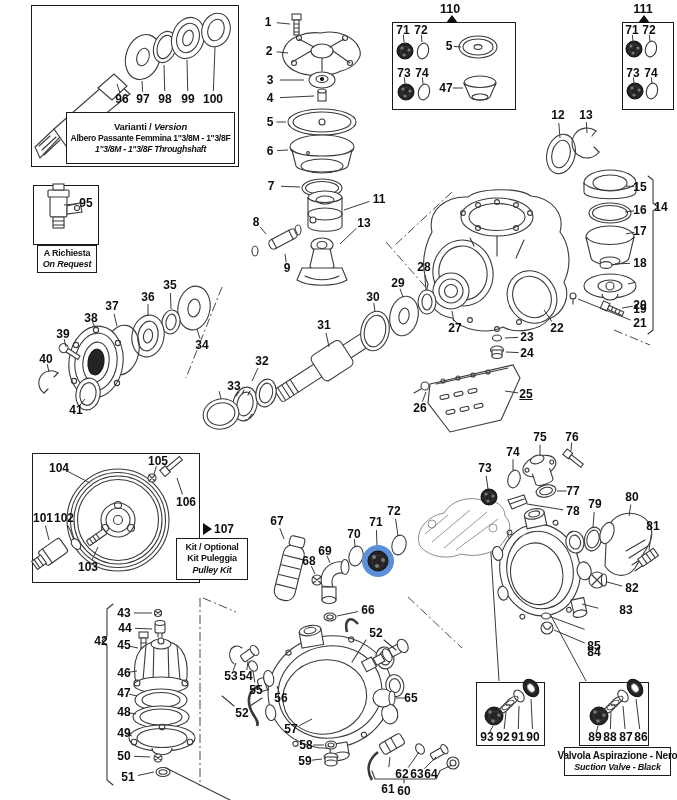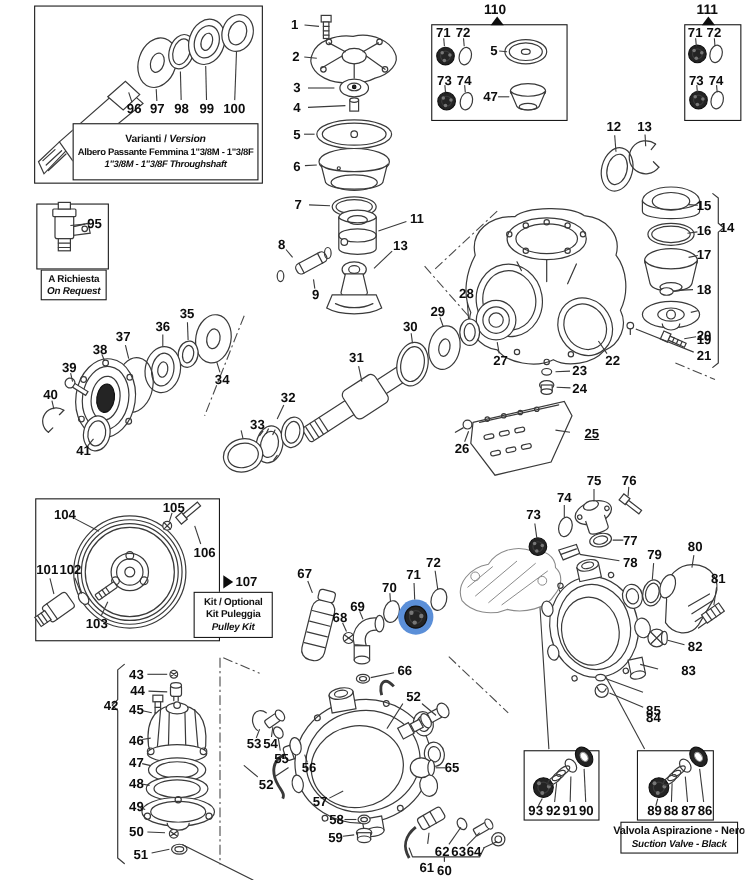--- a/index.html
+++ b/index.html
@@ -704,21 +704,21 @@
       <div class="plabel" style="left: 640px; top: 187px;">15</div>
       <div class="plabel" style="left: 640px; top: 210px;">16</div>
       <div class="plabel" style="left: 640px; top: 231px;">17</div>
       <div class="plabel" style="left: 640px; top: 263px;">18</div>
       <div class="plabel" style="left: 640px; top: 281px; margin-top: 28px;">19</div>
       <div class="plabel" style="left: 640px; top: 305px;">20</div>
       <div class="plabel" style="left: 640px; top: 323px;">21</div>
       <div class="plabel" style="left: 557px; top: 328px;">22</div>
       <div class="plabel" style="left: 527px; top: 337px;">23</div>
       <div class="plabel" style="left: 527px; top: 353px;">24</div>
-      <div class="plabel" style="left: 538px; top: 394px; text-decoration: underline;">25</div>
+      <div class="plabel" style="left: 526px; top: 394px; text-decoration: underline;">25</div>
       <div class="plabel" style="left: 420px; top: 408px;">26</div>
       <div class="plabel" style="left: 455px; top: 328px;">27</div>
       <div class="plabel" style="left: 424px; top: 267px;">28</div>
       <div class="plabel" style="left: 398px; top: 283px;">29</div>
       <div class="plabel" style="left: 373px; top: 297px;">30</div>
       <div class="plabel" style="left: 324px; top: 325px;">31</div>
       <div class="plabel" style="left: 262px; top: 361px;">32</div>
       <div class="plabel" style="left: 218px; top: 386px; margin-left: 16px;">33</div>
       <div class="plabel" style="left: 202px; top: 345px;">34</div>
       <div class="plabel" style="left: 170px; top: 285px;">35</div>

